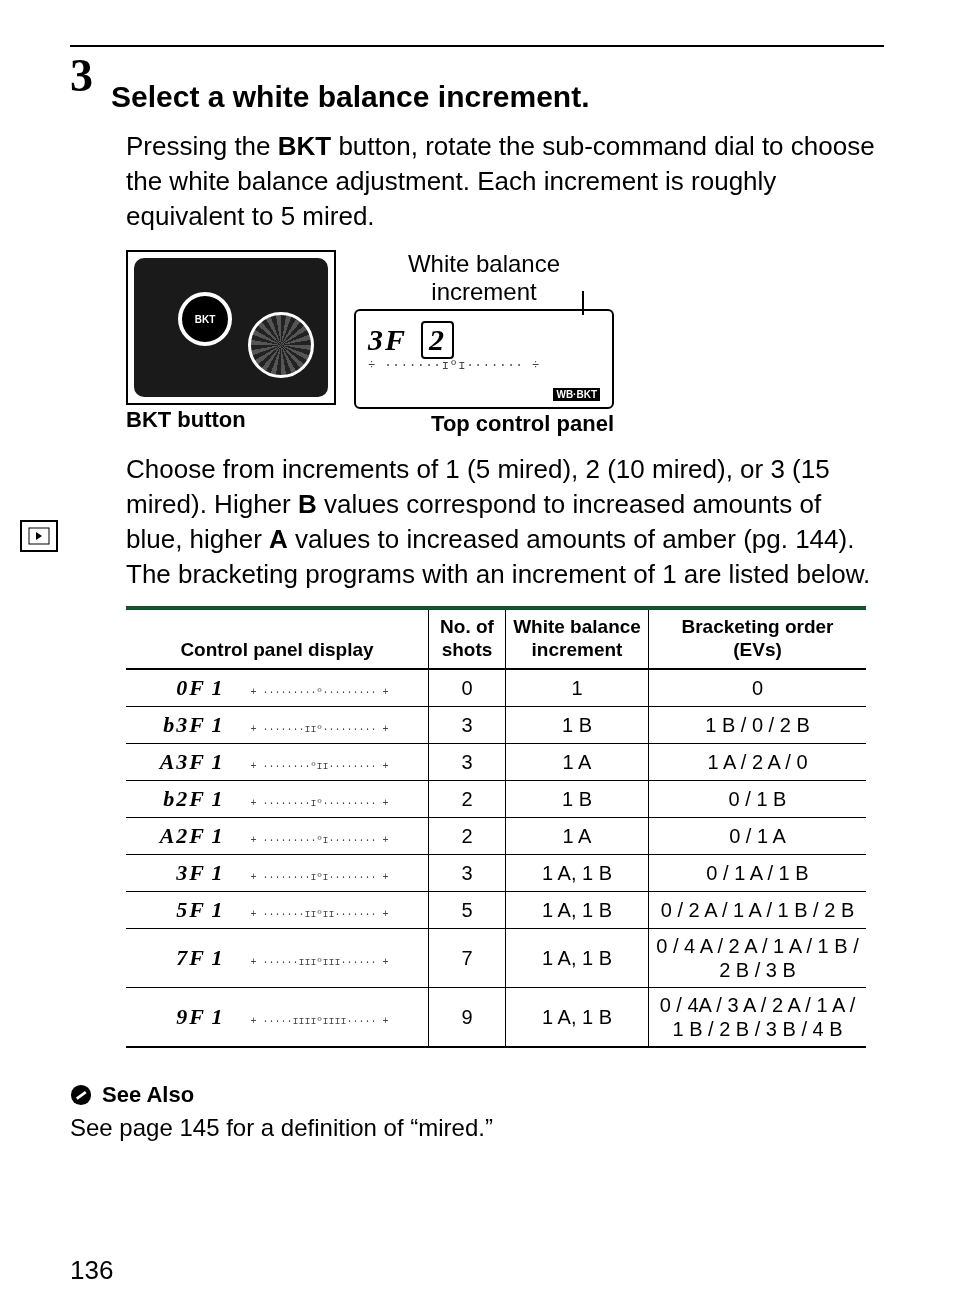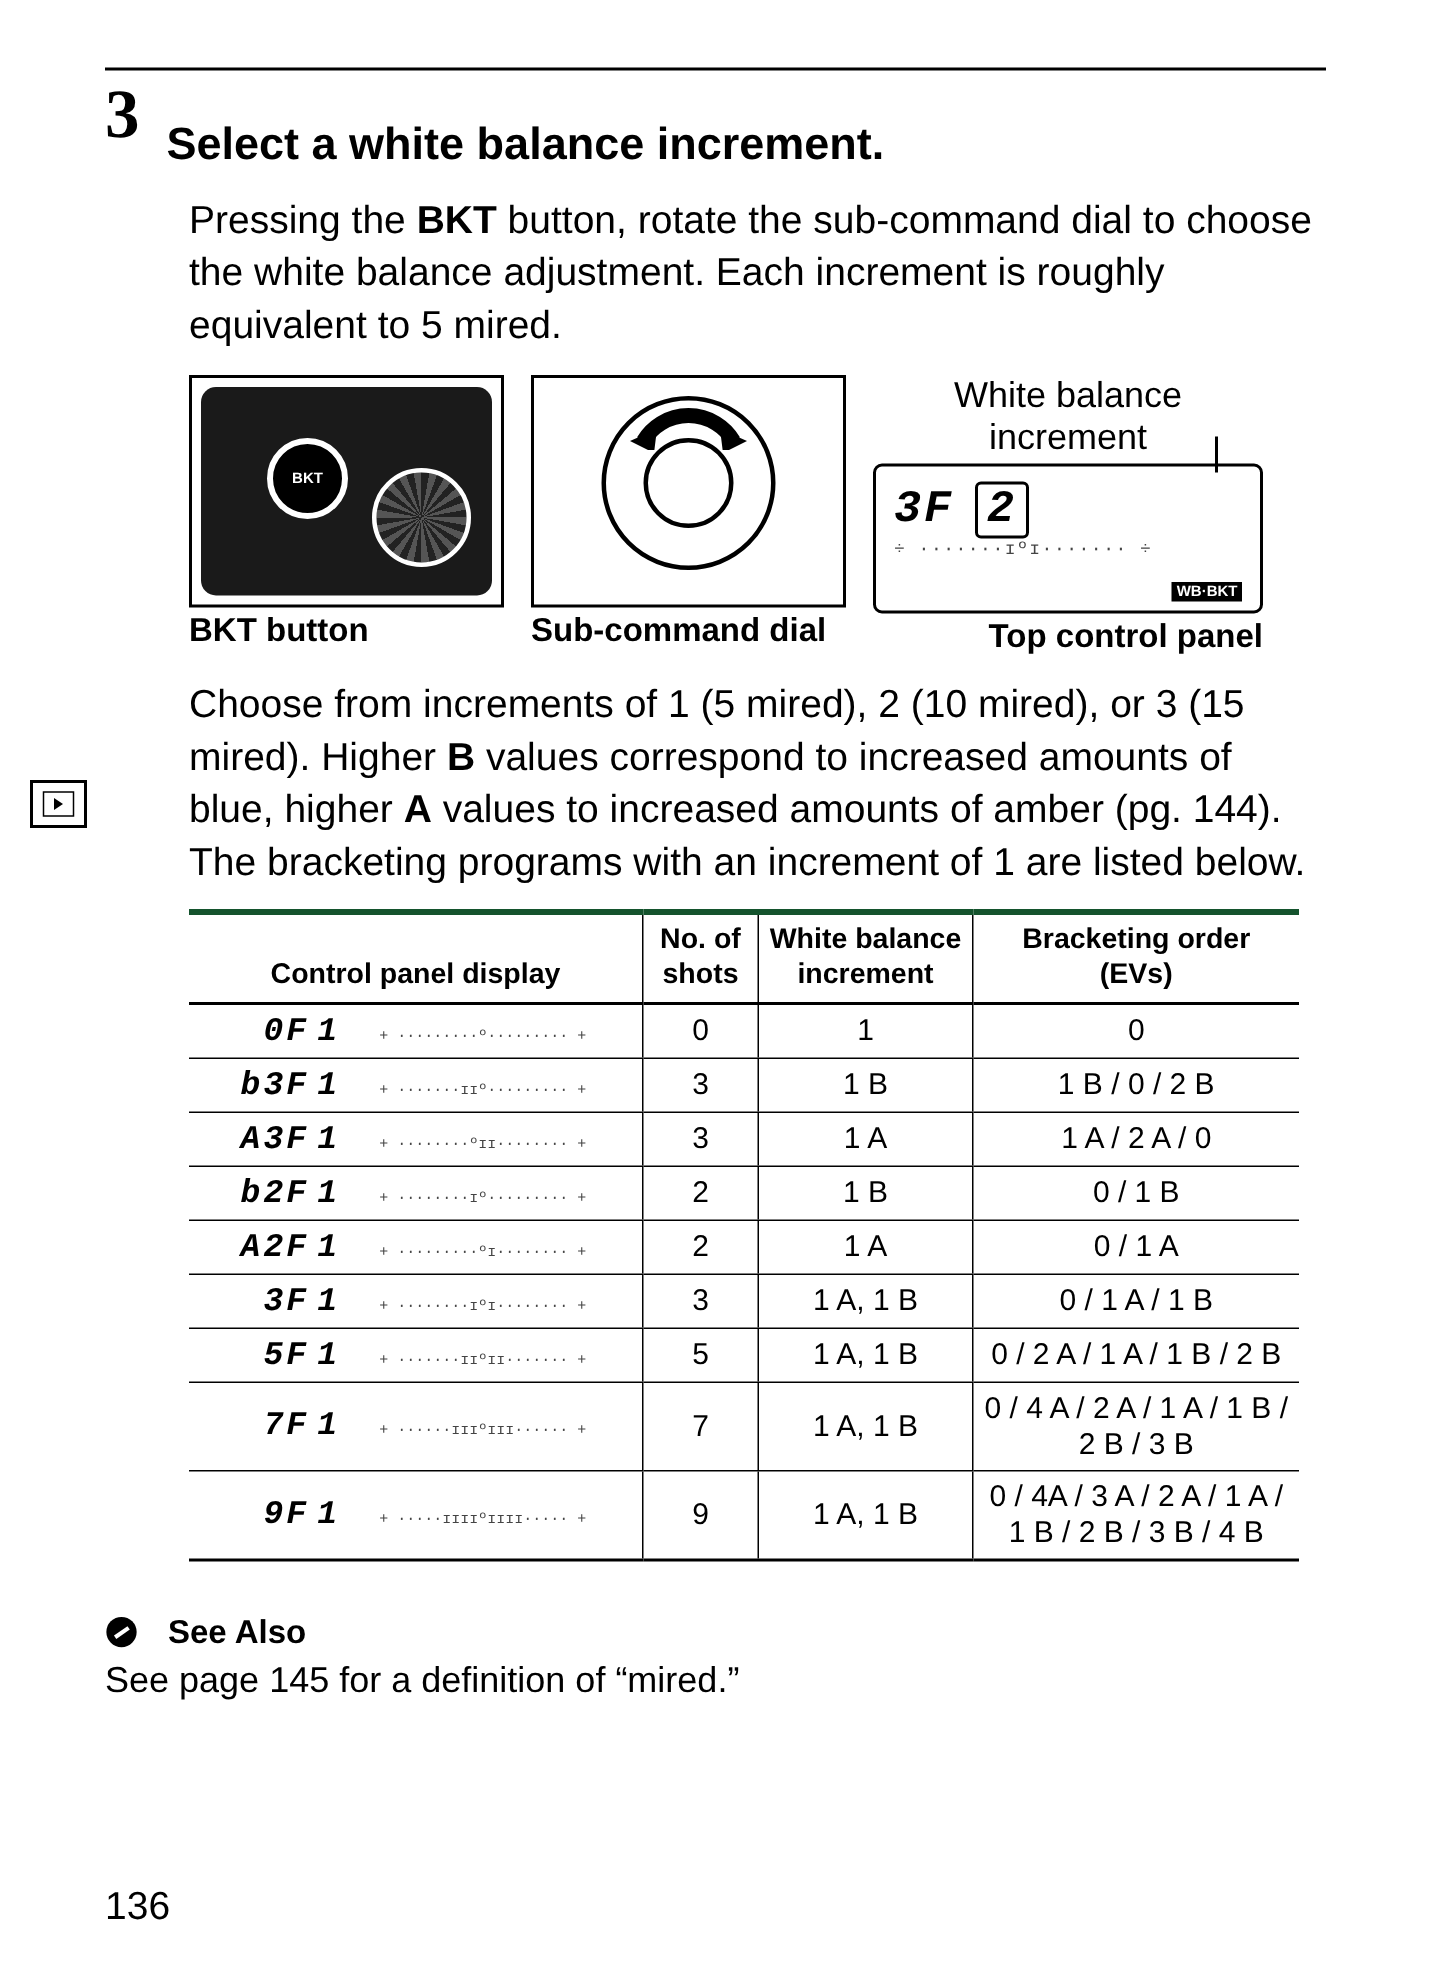--- a/index.html
+++ b/index.html
@@ -38,26 +38,26 @@
   
   table{border-collapse:collapse;width:740px;margin:14px 0 0 56px;font:20px/1.2 Arial,Helvetica,sans-serif}
   th{border-top:4px solid #14532d;border-bottom:2px solid #000;padding:6px 6px;font-weight:bold;font-size:19px;text-align:center;vertical-align:bottom}
   th+th,td+td{border-left:1px solid #000}
   td{border-bottom:1px solid #000;padding:5px 6px;text-align:center;vertical-align:middle}
   tbody tr:last-child td{border-bottom:2px solid #000}
   .cpd{display:inline-block;font:italic bold 22px "Courier New",monospace;letter-spacing:1px;min-width:70px;text-align:right}
   .scale{display:inline-block;font:10px "Courier New",monospace;color:#444;letter-spacing:0;margin-left:10px;width:170px;text-align:center}
   
   .seealso{margin:34px 0 0 0}
-  .seealso .hdr{display:flex;align-items:center;gap:20px;font:bold 22px Arial}
+  .seealso .hdr{display:flex;align-items:center;gap:10px;font:bold 22px Arial}
   .pencil{width:22px;height:22px}
   .seealso .txt{font:24px/1.3 Arial;margin-top:4px}
   .pagenum{position:absolute;left:70px;bottom:28px;font:26px Arial}
   
-  .code{font-family:Liberation Mono, monospace;font-style:italic;font-weight:bold;letter-spacing:2px}
+  .code{font-family:Liberation Serif, serif;font-style:italic;font-weight:bold;letter-spacing:2px}
 </style>
 </head>
 <body>
 
 <div class="page">
   <div class="rule"></div>
 
   <div class="step">
     <div class="stepnum">3</div>
     <div class="steptitle">Select a white balance increment.</div>
@@ -71,31 +71,20 @@
 
     <div class="figbox">
       <div class="imgbox">
         <div class="camera"></div>
         <div class="bkt"></div>
         <div class="knob"></div>
       </div>
       <div class="cap">BKT button</div>
     </div>
 
-    <div class="figbox">
-      <div class="imgbox">
-        <div class="dialc"></div>
-        <svg class="arcsvg" width="90" height="44">
-          <path d="M15 38 A35 35 0 0 1 75 38" stroke="#000" stroke-width="10" fill="none"></path>
-          <polygon points="6,38 24,30 22,46" fill="#000"></polygon>
-          <polygon points="84,38 66,30 68,46" fill="#000"></polygon>
-        </svg>
-      </div>
-      <div class="cap">Sub-command dial</div>
-    </div>
 
     <div class="figbox fig3">
       <div class="lcdlabel">White balance increment</div>
       <div style="position:relative">
         <div class="leader"></div>
         <div class="lcdouter">
           <span class="seg code" style="font-size:30px">3F</span>
           <span class="segbox seg code" style="font-size:30px">2</span>
           <div class="dots">÷ ·······ɪºɪ······· ÷</div>
           <div class="wbbkt">WB·BKT</div>

